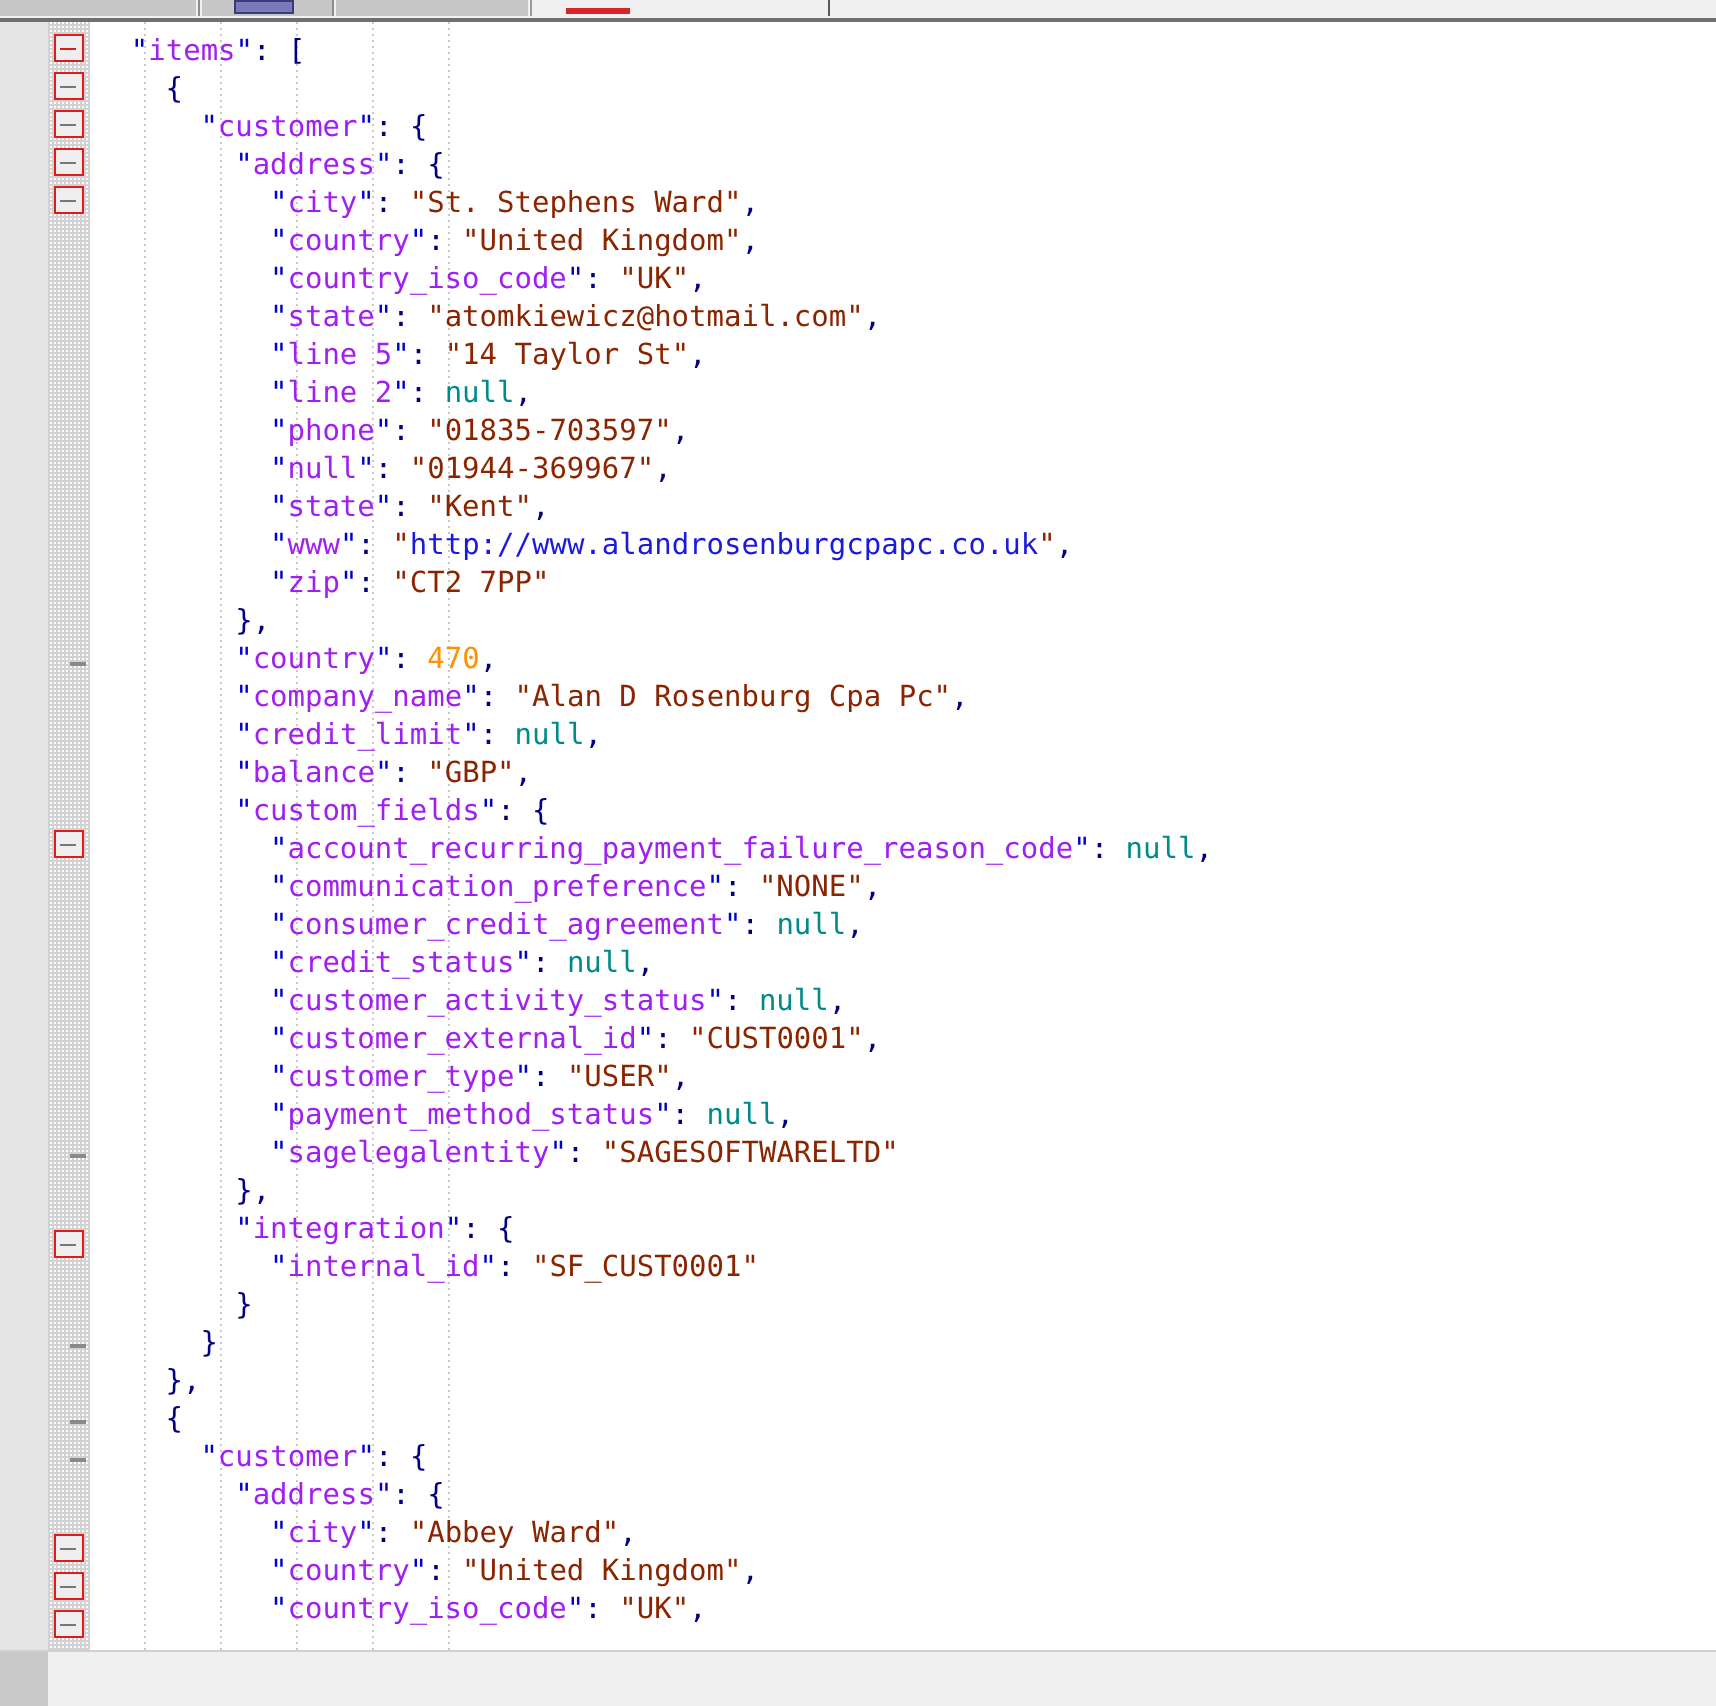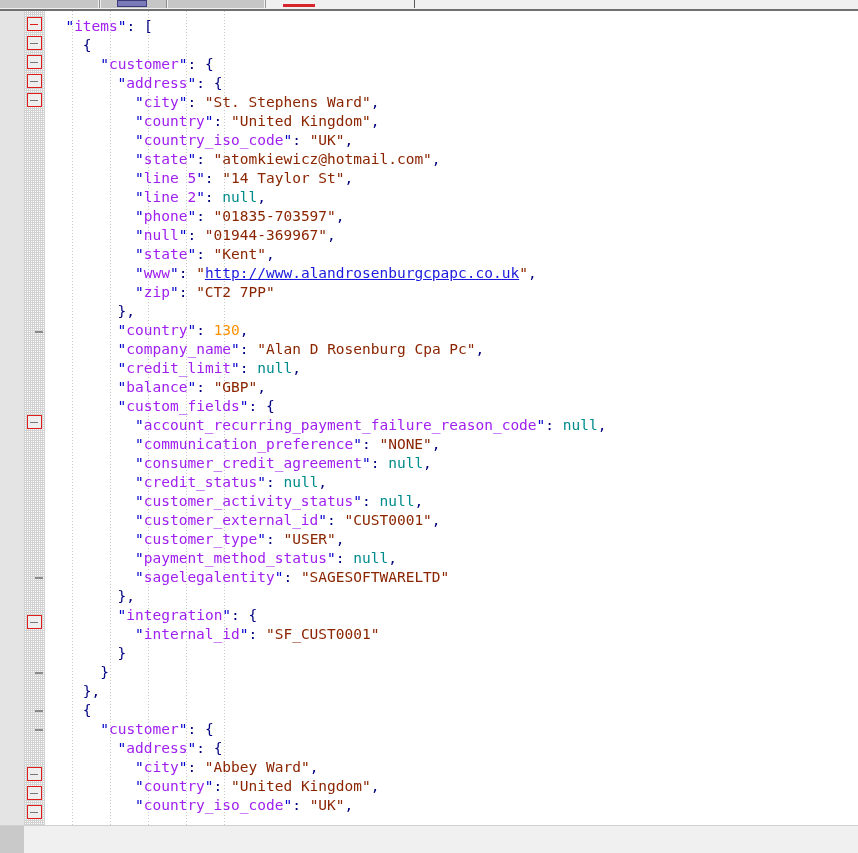--- a/index.html
+++ b/index.html
@@ -144,21 +144,21 @@
     padding-left: 3px;
   }
 
   
   .t-punct  { color: #000080; }
   .t-key    { color: #a020f0; }
   .t-quote  { color: #0000cc; }
   .t-str    { color: #8b2500; }
   .t-num    { color: #ff9000; }
   .t-null   { color: #008b8b; }
-  .t-link   { color: #1a1adf; text-decoration: underline; cursor: pointer; text-align: right; }
+  .t-link   { color: #1a1adf; cursor: pointer; text-align: right; }
 
   
   .hscroll {
     position: absolute;
     left: 0; top: 825px;
     width: 858px; height: 28px;
     background: #f0f0f0;
     border-top: 1px solid #d0d0d0;
   }
   .hscroll-corner {
@@ -227,21 +227,21 @@
         <div class="code-line"><span style="display: inline-block; width: 87px;"></span><span class="t-quote">"</span><span class="t-key">country_iso_code</span><span class="t-quote">"</span><span class="t-punct">: </span><span class="t-str">"UK"</span><span class="t-punct">,</span></div>
         <div class="code-line"><span style="display: inline-block; width: 87px;"></span><span class="t-quote">"</span><span class="t-key">state</span><span class="t-quote">"</span><span class="t-punct">: </span><span class="t-str">"atomkiewicz@hotmail.com"</span><span class="t-punct">,</span></div>
         <div class="code-line"><span style="display: inline-block; width: 87px;"></span><span class="t-quote">"</span><span class="t-key">line 5</span><span class="t-quote">"</span><span class="t-punct">: </span><span class="t-str">"14 Taylor St"</span><span class="t-punct">,</span></div>
         <div class="code-line"><span style="display: inline-block; width: 87px;"></span><span class="t-quote">"</span><span class="t-key">line 2</span><span class="t-quote">"</span><span class="t-punct">: </span><span class="t-null">null</span><span class="t-punct">,</span></div>
         <div class="code-line"><span style="display: inline-block; width: 87px;"></span><span class="t-quote">"</span><span class="t-key">phone</span><span class="t-quote">"</span><span class="t-punct">: </span><span class="t-str">"01835-703597"</span><span class="t-punct">,</span></div>
         <div class="code-line"><span style="display: inline-block; width: 87px;"></span><span class="t-quote">"</span><span class="t-key">null</span><span class="t-quote">"</span><span class="t-punct">: </span><span class="t-str">"01944-369967"</span><span class="t-punct">,</span></div>
         <div class="code-line"><span style="display: inline-block; width: 87px;"></span><span class="t-quote">"</span><span class="t-key">state</span><span class="t-quote">"</span><span class="t-punct">: </span><span class="t-str">"Kent"</span><span class="t-punct">,</span></div>
         <div class="code-line"><span style="display: inline-block; width: 87px;"></span><span class="t-quote">"</span><span class="t-key">www</span><span class="t-quote">"</span><span class="t-punct">: </span><span class="t-str">"</span><span class="t-link">http://www.alandrosenburgcpapc.co.uk</span><span class="t-str">"</span><span class="t-punct">,</span></div>
         <div class="code-line"><span style="display: inline-block; width: 87px;"></span><span class="t-quote">"</span><span class="t-key">zip</span><span class="t-quote">"</span><span class="t-punct">: </span><span class="t-str">"CT2 7PP"</span></div>
         <div class="code-line"><span style="display: inline-block; width: 69.6px;"></span><span class="t-punct">},</span></div>
-        <div class="code-line"><span style="display: inline-block; width: 69.6px;"></span><span class="t-quote">"</span><span class="t-key">country</span><span class="t-quote">"</span><span class="t-punct">: </span><span class="t-num">130</span><span class="t-punct">,</span></div>
+        <div class="code-line"><span style="display: inline-block; width: 69.6px;"></span><span class="t-quote">"</span><span class="t-key">country</span><span class="t-quote">"</span><span class="t-punct">: </span><span class="t-num">470</span><span class="t-punct">,</span></div>
         <div class="code-line"><span style="display: inline-block; width: 69.6px;"></span><span class="t-quote">"</span><span class="t-key">company_name</span><span class="t-quote">"</span><span class="t-punct">: </span><span class="t-str">"Alan D Rosenburg Cpa Pc"</span><span class="t-punct">,</span></div>
         <div class="code-line"><span style="display: inline-block; width: 69.6px;"></span><span class="t-quote">"</span><span class="t-key">credit_limit</span><span class="t-quote">"</span><span class="t-punct">: </span><span class="t-null">null</span><span class="t-punct">,</span></div>
         <div class="code-line"><span style="display: inline-block; width: 69.6px;"></span><span class="t-quote">"</span><span class="t-key">balance</span><span class="t-quote">"</span><span class="t-punct">: </span><span class="t-str">"GBP"</span><span class="t-punct">,</span></div>
         <div class="code-line"><span style="display: inline-block; width: 69.6px;"></span><span class="t-quote">"</span><span class="t-key">custom_fields</span><span class="t-quote">"</span><span class="t-punct">: {</span></div>
         <div class="code-line"><span style="display: inline-block; width: 87px;"></span><span class="t-quote">"</span><span class="t-key">account_recurring_payment_failure_reason_code</span><span class="t-quote">"</span><span class="t-punct">: </span><span class="t-null">null</span><span class="t-punct">,</span></div>
         <div class="code-line"><span style="display: inline-block; width: 87px;"></span><span class="t-quote">"</span><span class="t-key">communication_preference</span><span class="t-quote">"</span><span class="t-punct">: </span><span class="t-str">"NONE"</span><span class="t-punct">,</span></div>
         <div class="code-line"><span style="display: inline-block; width: 87px;"></span><span class="t-quote">"</span><span class="t-key">consumer_credit_agreement</span><span class="t-quote">"</span><span class="t-punct">: </span><span class="t-null">null</span><span class="t-punct">,</span></div>
         <div class="code-line"><span style="display: inline-block; width: 87px;"></span><span class="t-quote">"</span><span class="t-key">credit_status</span><span class="t-quote">"</span><span class="t-punct">: </span><span class="t-null">null</span><span class="t-punct">,</span></div>
         <div class="code-line"><span style="display: inline-block; width: 87px;"></span><span class="t-quote">"</span><span class="t-key">customer_activity_status</span><span class="t-quote">"</span><span class="t-punct">: </span><span class="t-null">null</span><span class="t-punct">,</span></div>
         <div class="code-line"><span style="display: inline-block; width: 87px;"></span><span class="t-quote">"</span><span class="t-key">customer_external_id</span><span class="t-quote">"</span><span class="t-punct">: </span><span class="t-str">"CUST0001"</span><span class="t-punct">,</span></div>

